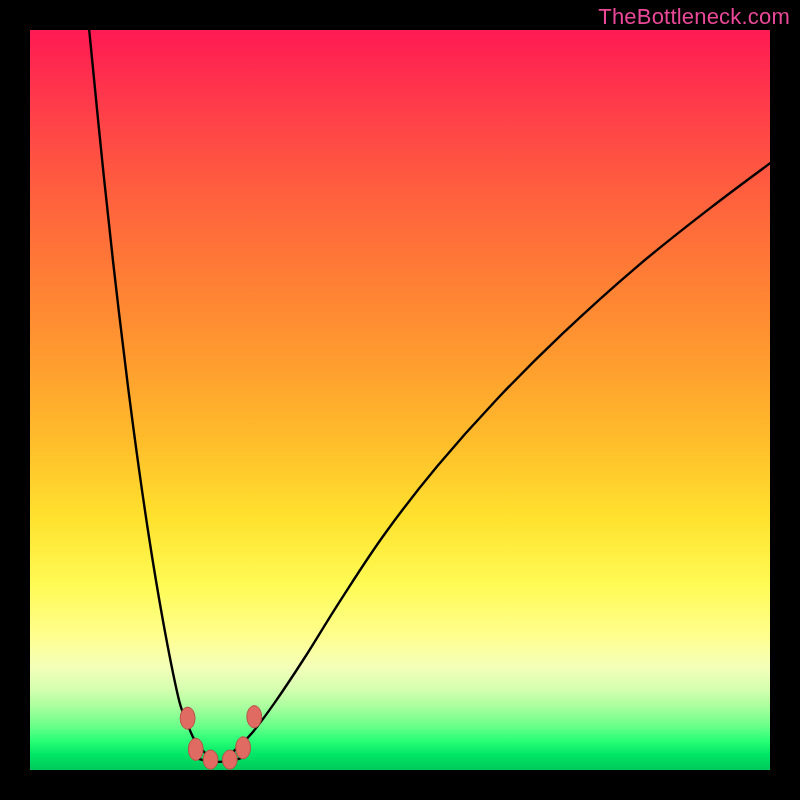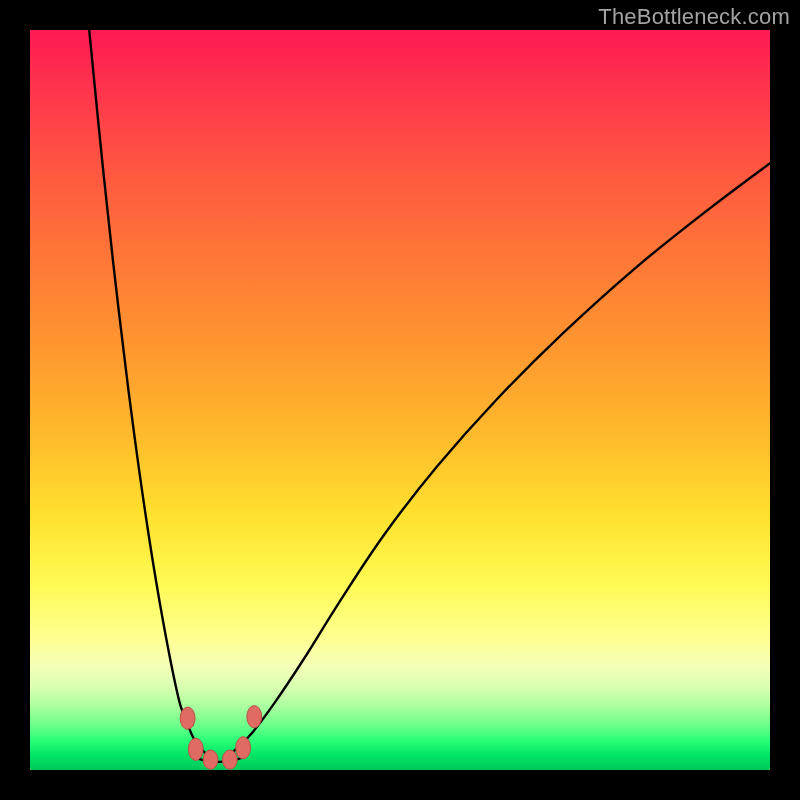--- a/index.html
+++ b/index.html
@@ -50,21 +50,21 @@
     top: 0;
     left: 0;
     width: 740px;
     height: 740px;
     overflow: visible;
   }
   .watermark {
     position: absolute;
     top: 4px;
     right: 10px;
-    color: #a3a3a3;
+    color: #ec4899;
     font-size: 22px;
     letter-spacing: 0.2px;
     user-select: none;
   }
 </style>
 </head>
 <body>
 
 <div class="frame">
   <div class="watermark">TheBottleneck.com</div>

